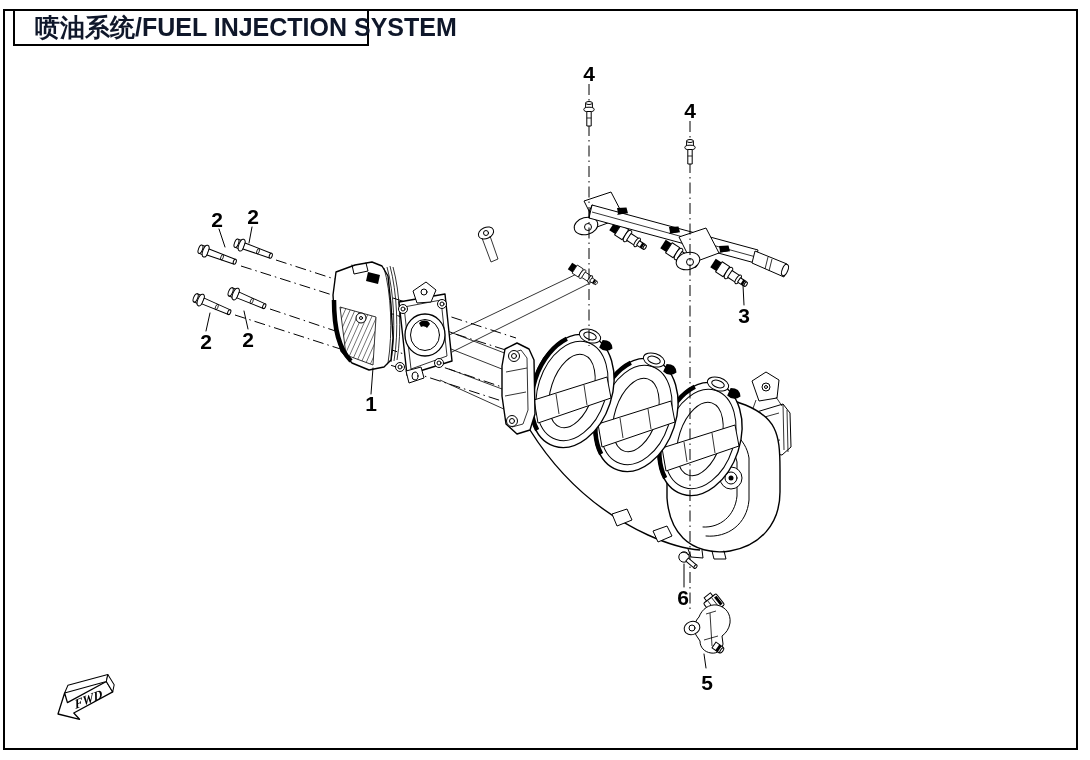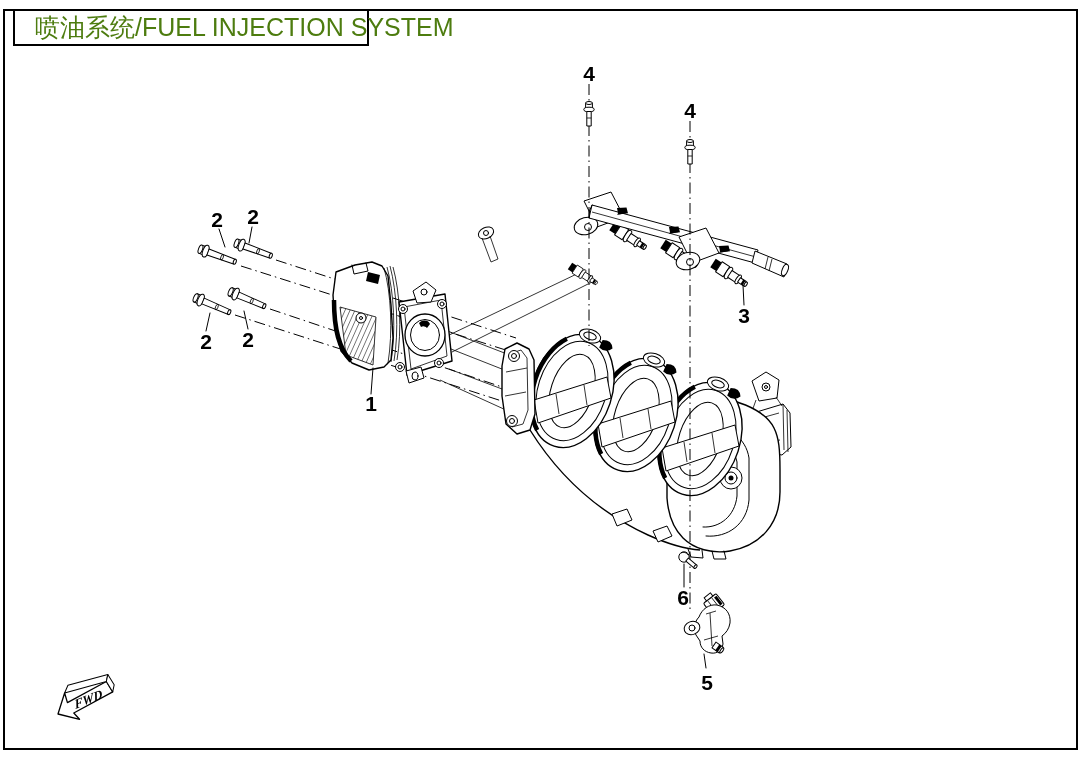--- a/index.html
+++ b/index.html
@@ -3,21 +3,21 @@
 <meta charset="utf-8">
 <style>
   html,body{margin:0;padding:0;background:#ffffff;}
   .page{position:relative;width:1090px;height:760px;background:#fff;overflow:hidden;
         font-family:"Liberation Sans","DejaVu Sans",sans-serif;}
   .frame{position:absolute;left:3px;top:9px;width:1075px;height:741px;
          border:2px solid #000;box-sizing:border-box;}
   .title-box{position:absolute;left:13px;top:9px;width:356px;height:37px;
              border:2px solid #000;box-sizing:border-box;background:#fff;
              display:flex;align-items:center;padding-left:20px;z-index:5;}
-  .title-box span{font-size:25px;font-weight:normal;letter-spacing:0px;color:#4d7c0f;white-space:nowrap;}
+  .title-box span{font-size:25px;font-weight:bold;letter-spacing:0px;color:#0f172a;white-space:nowrap;}
   svg.diagram{position:absolute;left:0;top:0;z-index:2;}
   svg .ln{stroke:#000;stroke-width:1;fill:none;stroke-linecap:round;stroke-linejoin:round;}
   svg .ln14{stroke:#000;stroke-width:1.4;fill:none;stroke-linejoin:round;}
   svg .lnw{stroke:#000;stroke-width:1;fill:#fff;stroke-linejoin:round;}
   svg .lnw14{stroke:#000;stroke-width:1.4;fill:#fff;stroke-linejoin:round;}
   svg .thin{stroke:#000;stroke-width:.8;fill:none;}
   svg .blk{fill:#000;stroke:none;}
   svg .crescent{stroke:#000;stroke-width:4.5;fill:none;}
   svg .dash{stroke:#000;stroke-width:1;fill:none;stroke-dasharray:11 4 1.5 4;}
   svg text.callout{font:bold 21px "Liberation Sans",sans-serif;fill:#000;stroke:none;text-anchor:middle;}

